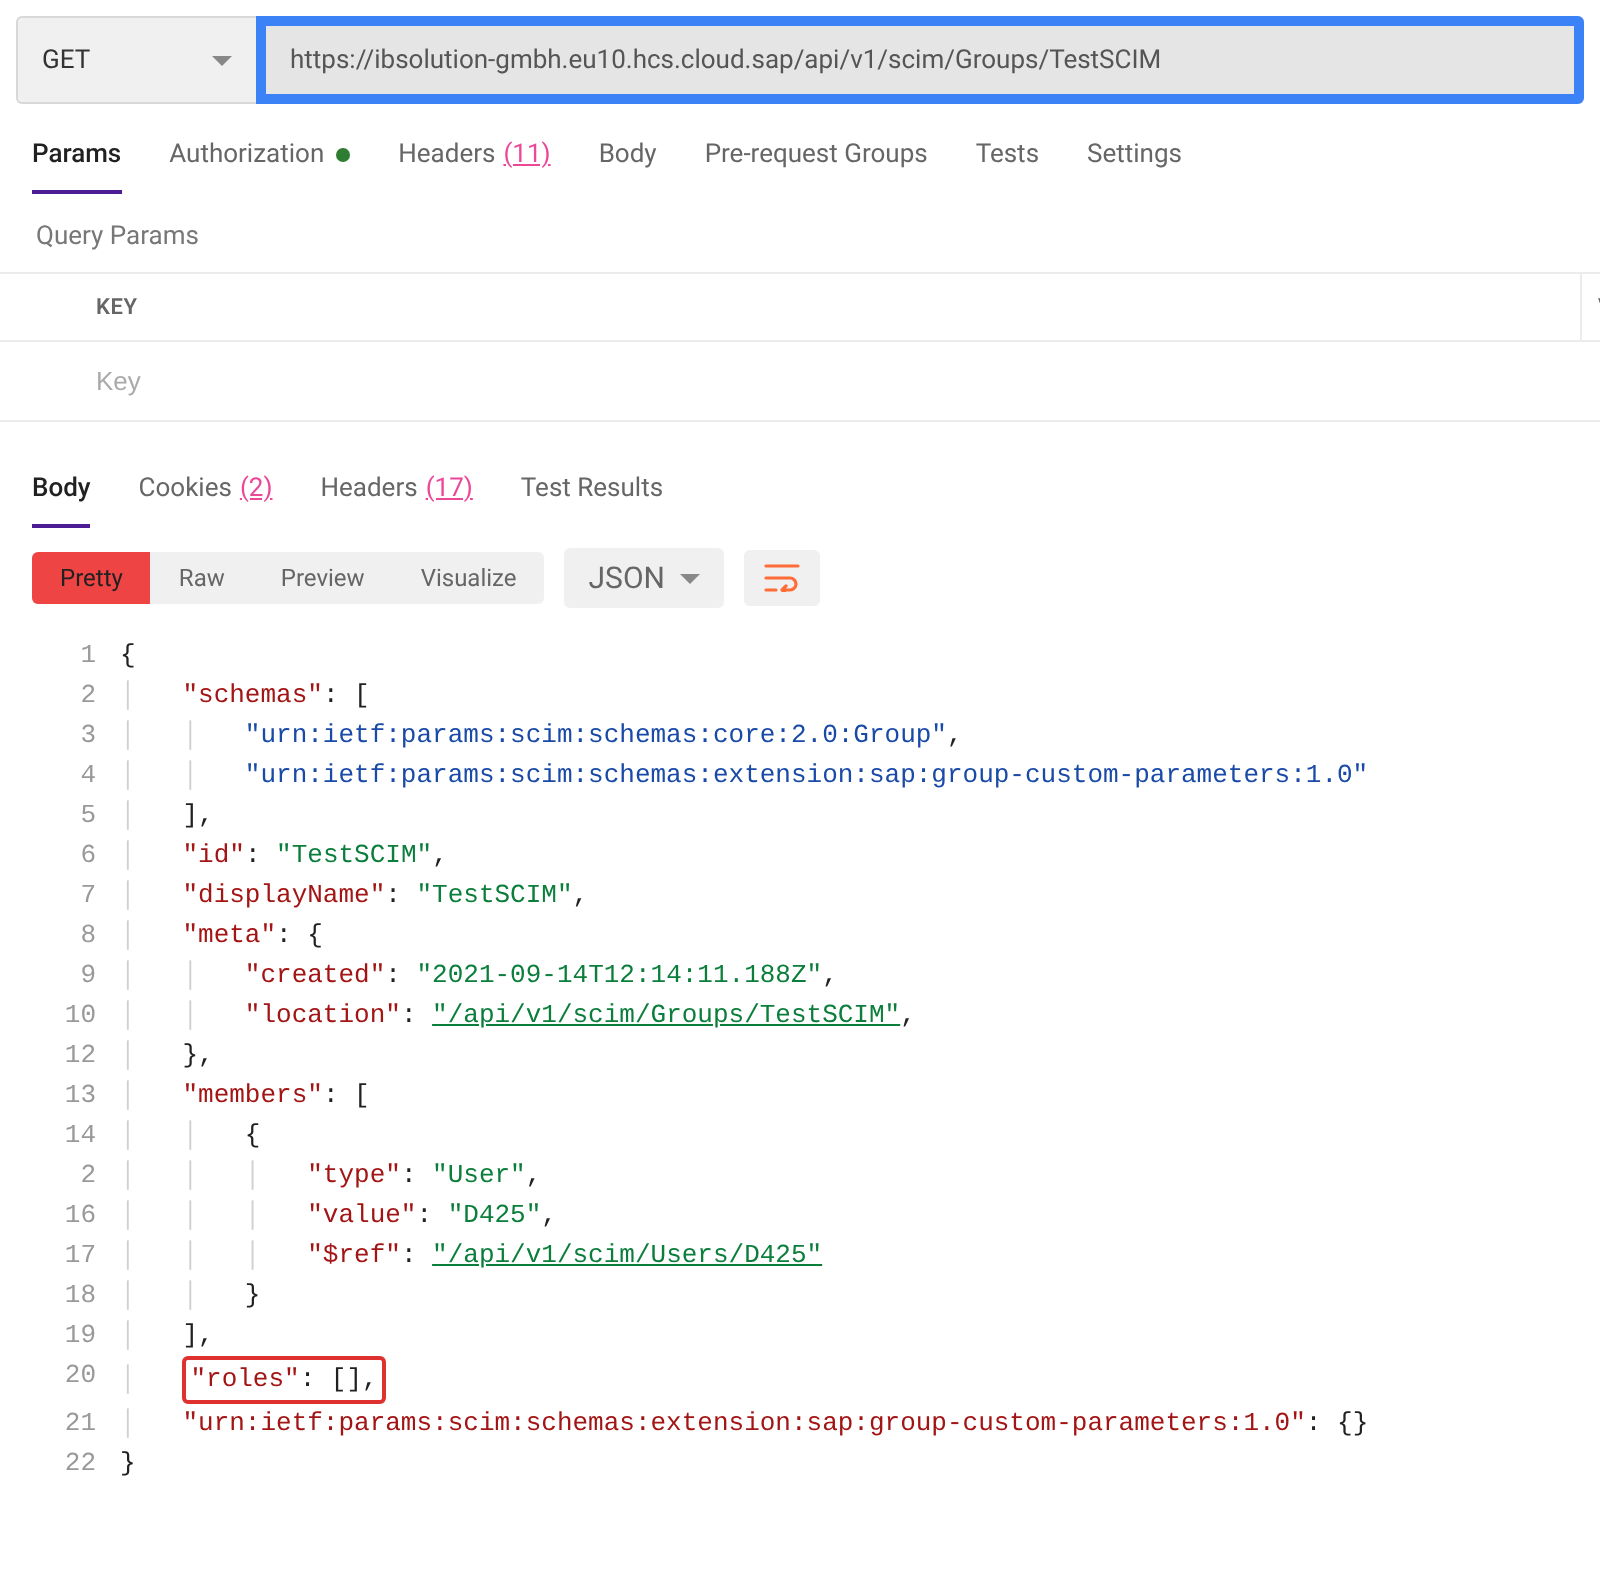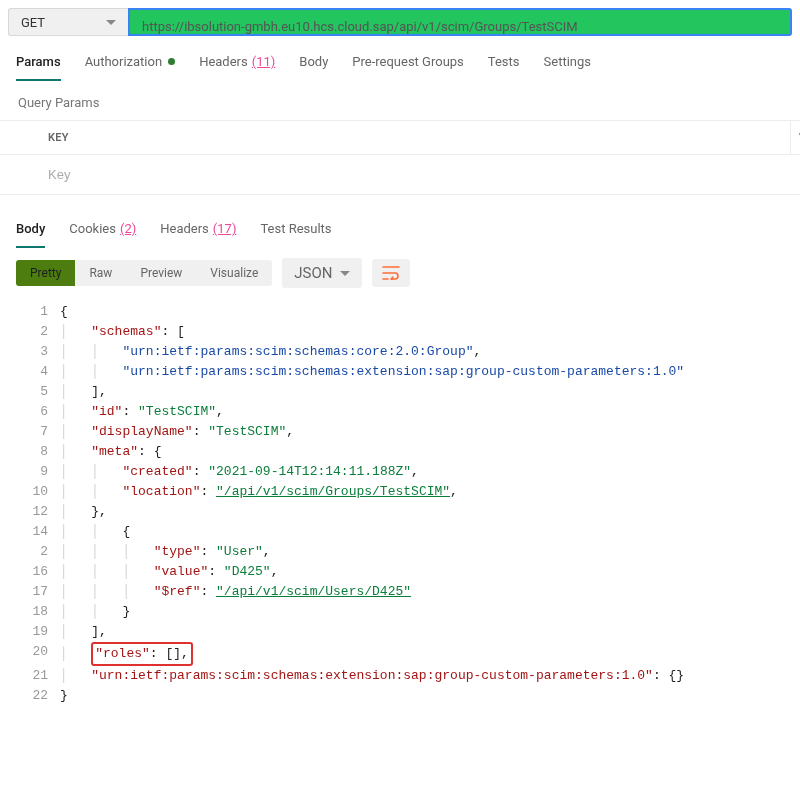--- a/index.html
+++ b/index.html
@@ -11,21 +11,21 @@
     width: 800px;
     height: 796px;
     overflow: hidden;
   }
 
   
   .request-bar {
     display: flex;
     padding: 8px 8px 0 8px;
     gap: 0;
-    height: 36px;
+    height: 52px;
   }
   .method-select {
     width: 120px;
     background: #f0f0f0;
     border: 1px solid #d8d8d8;
     border-right: none;
     border-radius: 3px 0 0 3px;
     display: flex;
     align-items: center;
     padding: 0 12px;
@@ -34,25 +34,25 @@
   }
   .method-select .label { font-size: 13px; color: #333; }
   .chev-down {
     width: 0; height: 0;
     border-left: 5px solid transparent;
     border-right: 5px solid transparent;
     border-top: 5px solid #888;
   }
   .url-field {
     flex: 1;
-    background: #22c55e;
-    border: 2px solid #3b82f6;
+    background: #e5e5e5;
+    border: 5px solid #3b82f6;
     border-radius: 0 3px 3px 0;
     display: flex;
-    align-items: flex-end;
+    align-items: center;
     padding: 0 12px;
     font-size: 13px;
     color: #555;
   }
 
   
   .tabs, .resp-tabs {
     display: flex;
     gap: 24px;
     padding: 18px 16px 0 16px;
@@ -64,21 +64,21 @@
     cursor: pointer;
     color: #666;
     border-bottom: 2px solid transparent;
     display: flex;
     align-items: center;
     gap: 4px;
   }
   .tab.active {
     color: #212121;
     font-weight: 500;
-    border-bottom: 2px solid #0f766e;
+    border-bottom: 2px solid #4c1d95;
   }
   .count { color: #ec4899; text-decoration: underline; }
   .dot-green {
     width: 7px; height: 7px; background: #2e7d32; border-radius: 50%; display: inline-block;
     margin-left: 2px;
   }
 
   
   .section-title {
     color: #777;
@@ -129,21 +129,21 @@
     overflow: hidden;
   }
   .pill {
     padding: 6px 14px;
     font-size: 12px;
     color: #666;
     cursor: pointer;
   }
   .pill + .pill { }
   .pill.active {
-    background: #4d7c0f;
+    background: #ef4444;
     color: #212121;
   }
   .json-select {
     background: #f0f0f0;
     border-radius: 3px;
     padding: 6px 12px;
     font-size: 15px;
     color: #666;
     display: inline-flex;
     align-items: center;
@@ -316,20 +316,24 @@
     </div>
   <div class="code-line">
       <div class="gutter">10</div>
       <div class="code"><span class="guide">│   │   </span><span class="tok-key">"location"</span><span class="tok-punct">: </span><span class="tok-strlink">"/api/v1/scim/Groups/TestSCIM"</span><span class="tok-punct">,</span></div>
     </div>
   <div class="code-line">
       <div class="gutter">12</div>
       <div class="code"><span class="guide">│   </span><span class="tok-punct">},</span></div>
     </div>
   <div class="code-line">
+      <div class="gutter">13</div>
+      <div class="code"><span class="guide">│   </span><span class="tok-key">"members"</span><span class="tok-punct">: [</span></div>
+    </div>
+  <div class="code-line">
       <div class="gutter">14</div>
       <div class="code"><span class="guide">│   │   </span><span class="tok-punct">{</span></div>
     </div>
   <div class="code-line">
       <div class="gutter">2</div>
       <div class="code"><span class="guide">│   │   │   </span><span class="tok-key">"type"</span><span class="tok-punct">: </span><span class="tok-str">"User"</span><span class="tok-punct">,</span></div>
     </div>
   <div class="code-line">
       <div class="gutter">16</div>
       <div class="code"><span class="guide">│   │   │   </span><span class="tok-key">"value"</span><span class="tok-punct">: </span><span class="tok-str">"D425"</span><span class="tok-punct">,</span></div>

